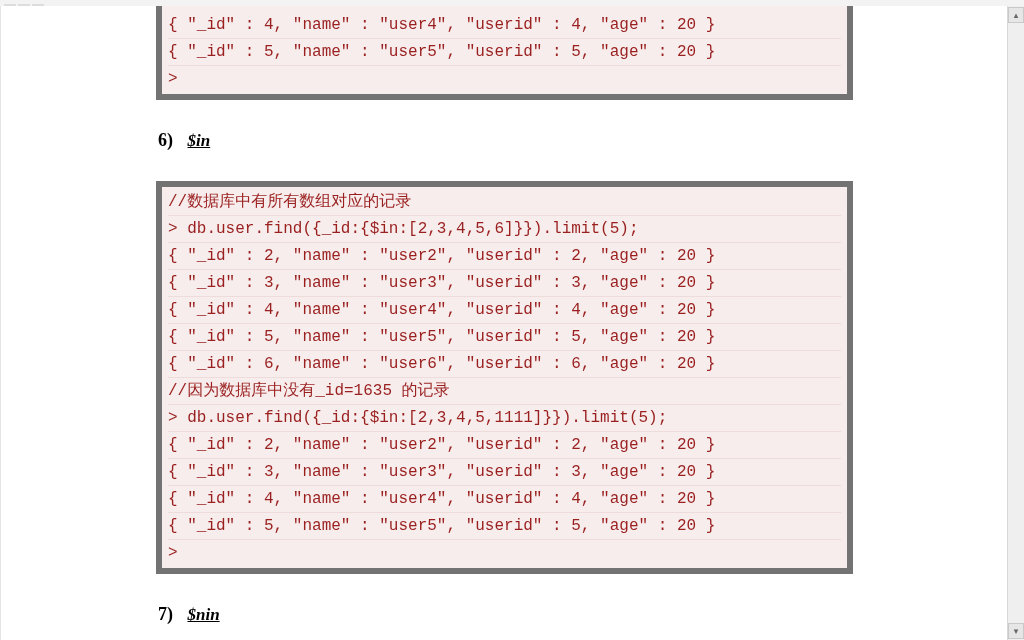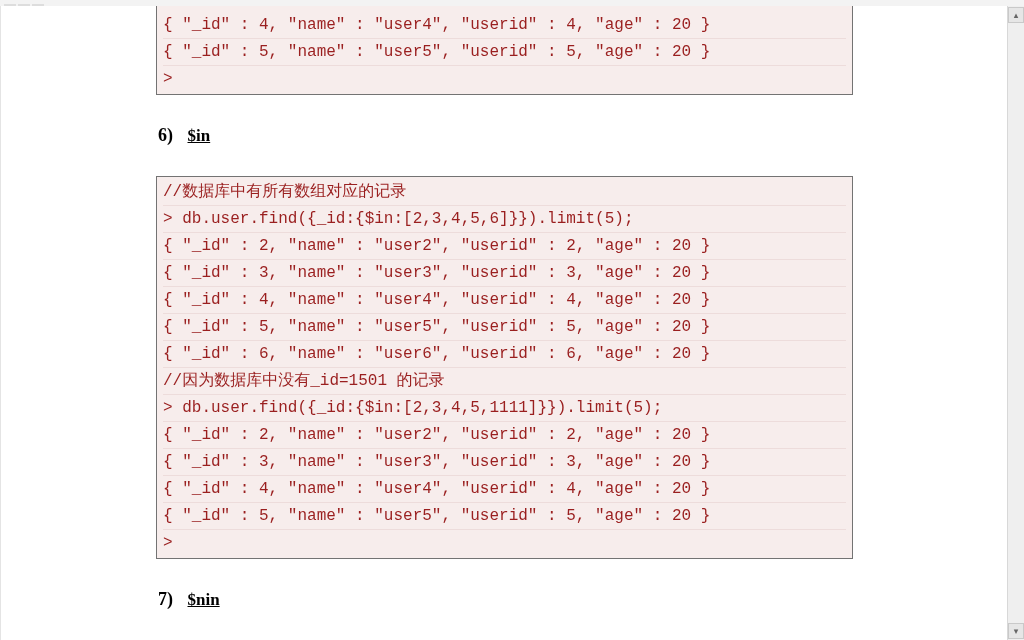--- a/index.html
+++ b/index.html
@@ -52,40 +52,41 @@
     color: #666;
   }
   .scrollbar .arrow.top { position:absolute; top:0; left:0; right:0; }
   .scrollbar .arrow.bot { position:absolute; bottom:0; left:0; right:0; }
 
   .content {
     padding: 0 155px 40px 155px;
   }
 
   .codebox {
-    border: 1px solid #737373;
+    border: 6px solid #737373;
     background: #f7edec;
     color: #9a1f1f;
     font-family: Consolas, "Courier New", monospace;
     font-size: 16px;
     line-height: 26px;
     padding: 2px 6px 2px 6px;
     margin-bottom: 30px;
   }
   .codeline { white-space: pre; }
 
   .section-head {
     font-weight: bold;
     font-size: 18px;
     margin: 10px 0 30px 2px;
   }
   .section-head .op {
     text-decoration: underline;
     font-size: 17px;
     margin-left: 10px;
+    font-style: italic;
   }
 
   .para {
     font-size: 18px;
     margin: 0 0 6px 2px;
     line-height: 24px;
   }
 
   
   .codebox .codeline { border-bottom: 1px solid #eddcdb; }
@@ -115,21 +116,21 @@
 
 
     <div class="codebox" id="box6">
         <div class="codeline">//数据库中有所有数组对应的记录</div>
         <div class="codeline">&gt; db.user.find({_id:{$in:[2,3,4,5,6]}}).limit(5);</div>
         <div class="codeline">{ "_id" : 2, "name" : "user2", "userid" : 2, "age" : 20 }</div>
         <div class="codeline">{ "_id" : 3, "name" : "user3", "userid" : 3, "age" : 20 }</div>
         <div class="codeline">{ "_id" : 4, "name" : "user4", "userid" : 4, "age" : 20 }</div>
         <div class="codeline">{ "_id" : 5, "name" : "user5", "userid" : 5, "age" : 20 }</div>
         <div class="codeline">{ "_id" : 6, "name" : "user6", "userid" : 6, "age" : 20 }</div>
-        <div class="codeline">//因为数据库中没有_id=1501 的记录</div>
+        <div class="codeline">//因为数据库中没有_id=1635 的记录</div>
         <div class="codeline">&gt; db.user.find({_id:{$in:[2,3,4,5,1111]}}).limit(5);</div>
         <div class="codeline">{ "_id" : 2, "name" : "user2", "userid" : 2, "age" : 20 }</div>
         <div class="codeline">{ "_id" : 3, "name" : "user3", "userid" : 3, "age" : 20 }</div>
         <div class="codeline">{ "_id" : 4, "name" : "user4", "userid" : 4, "age" : 20 }</div>
         <div class="codeline">{ "_id" : 5, "name" : "user5", "userid" : 5, "age" : 20 }</div>
         <div class="codeline">&gt;</div>
       </div>
 
     <div class="section-head" style="margin-top:16px;">
       <span>7)</span>

